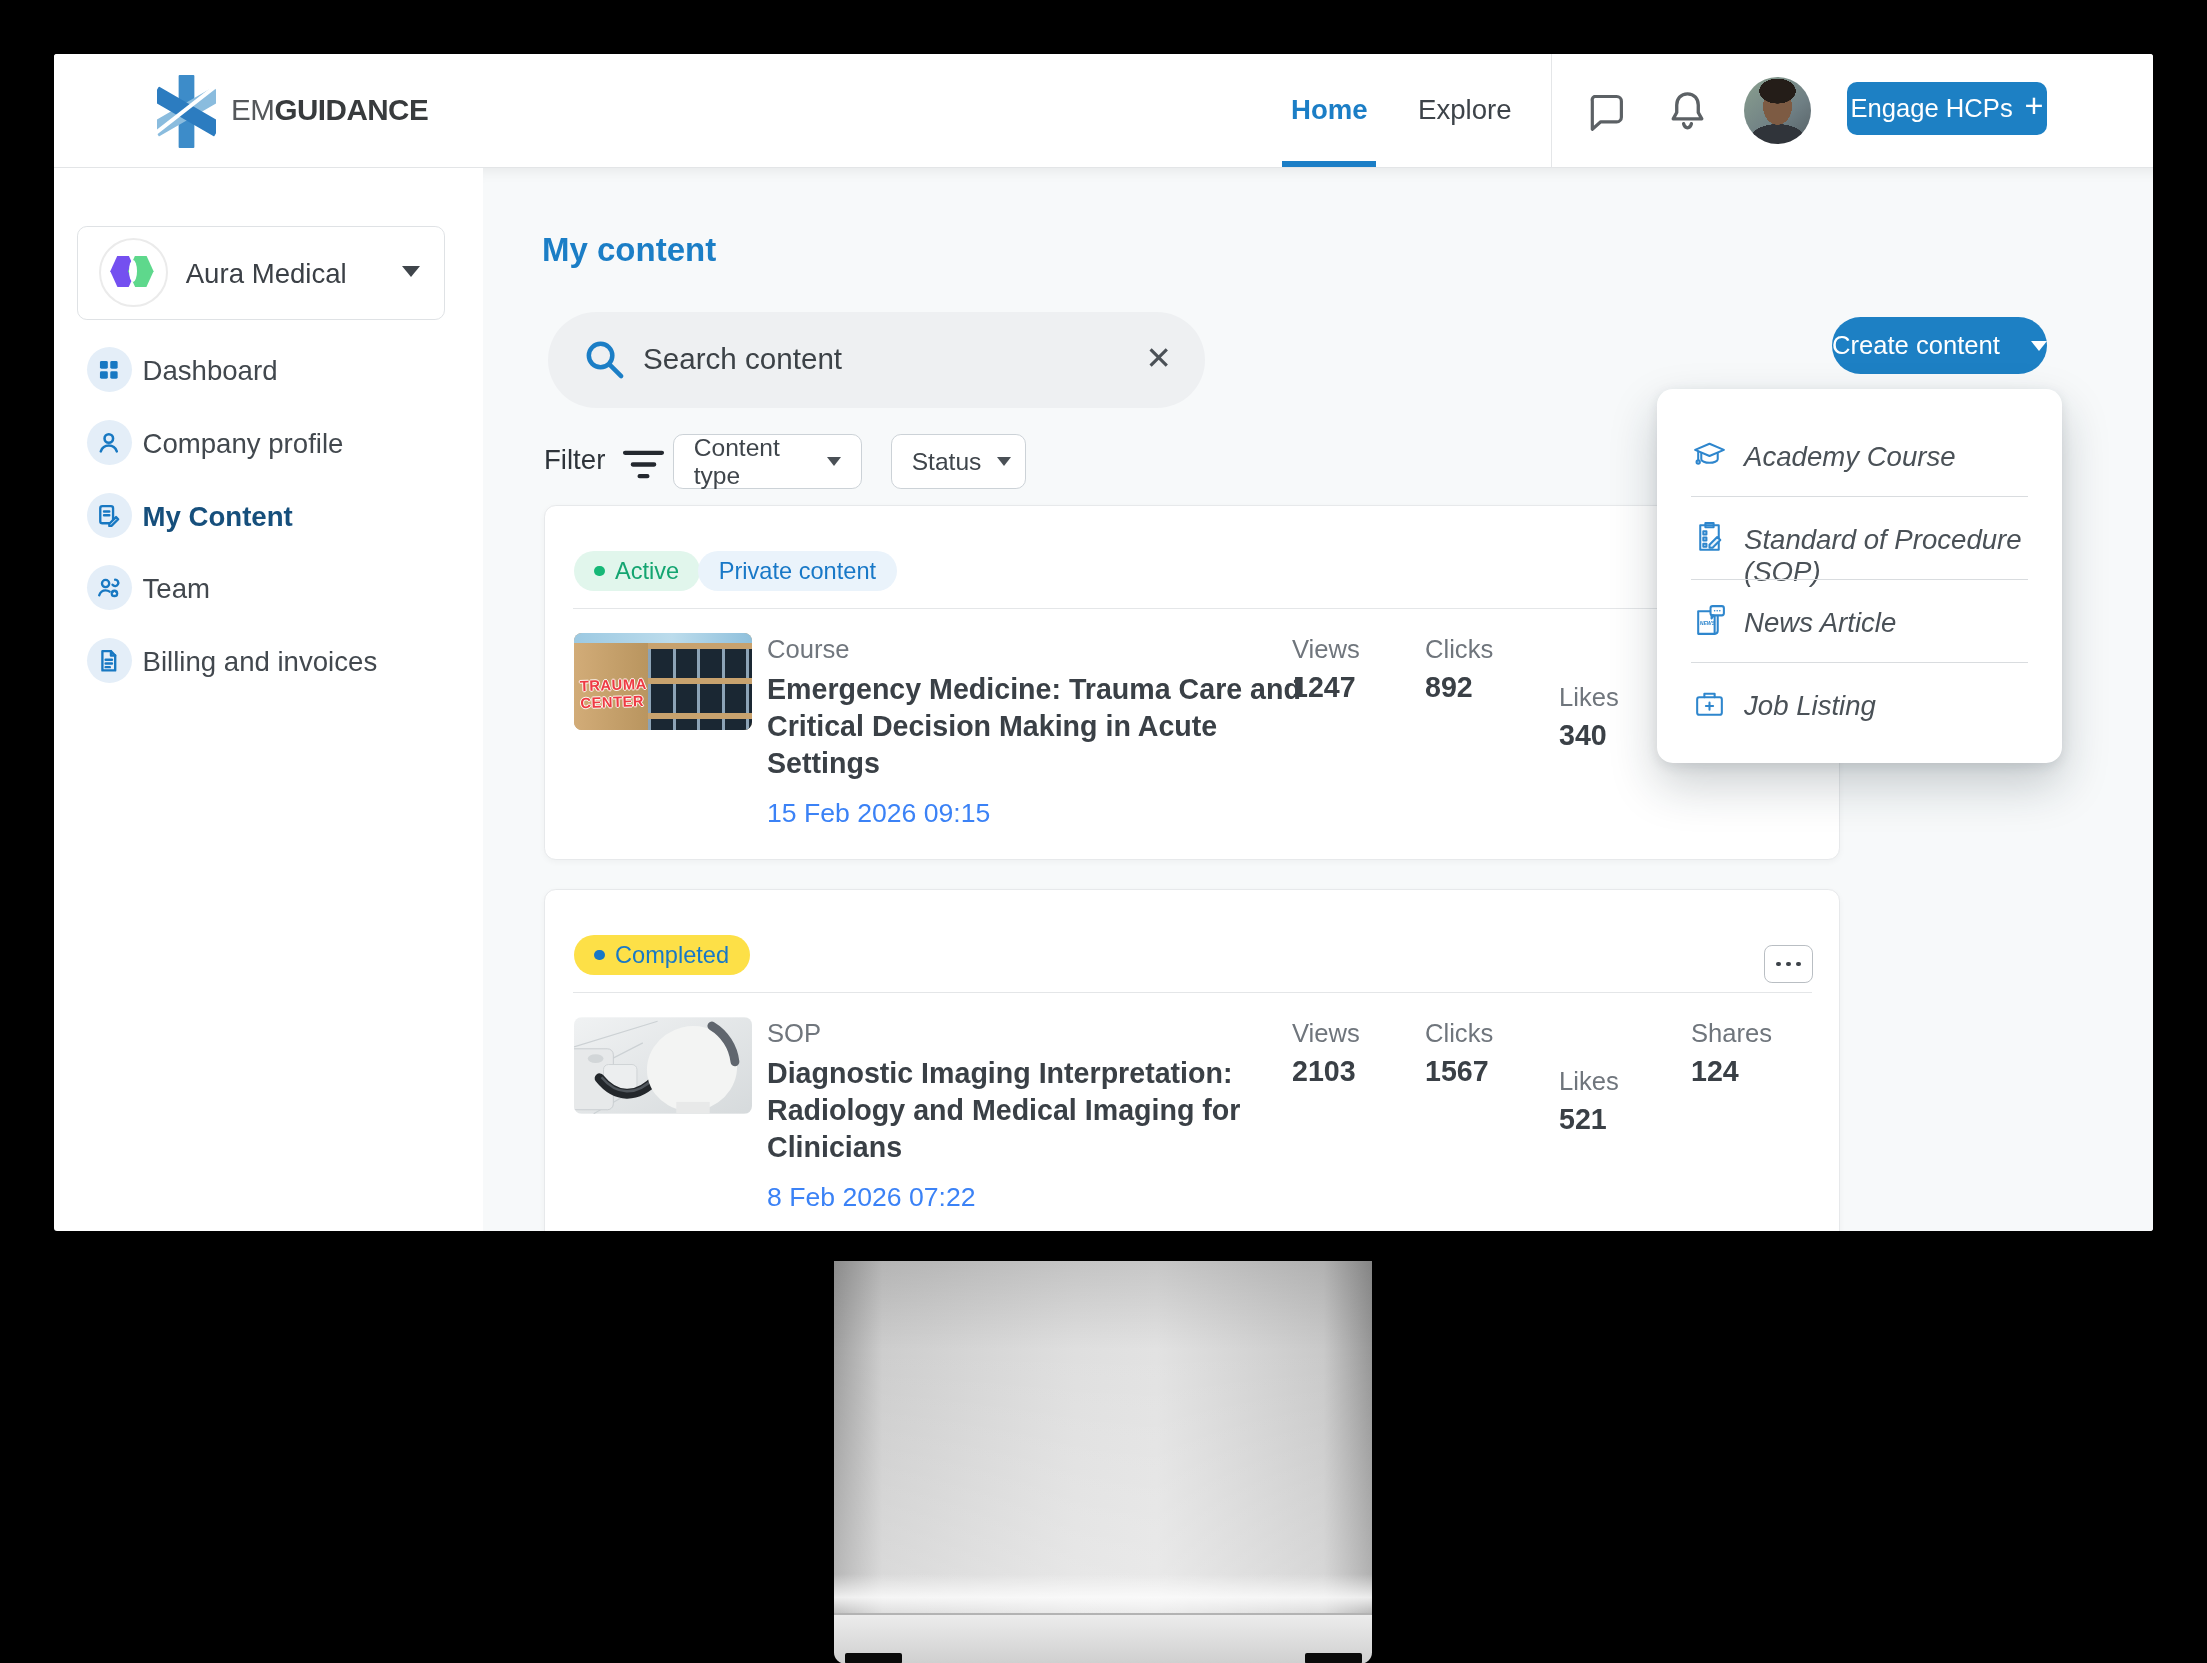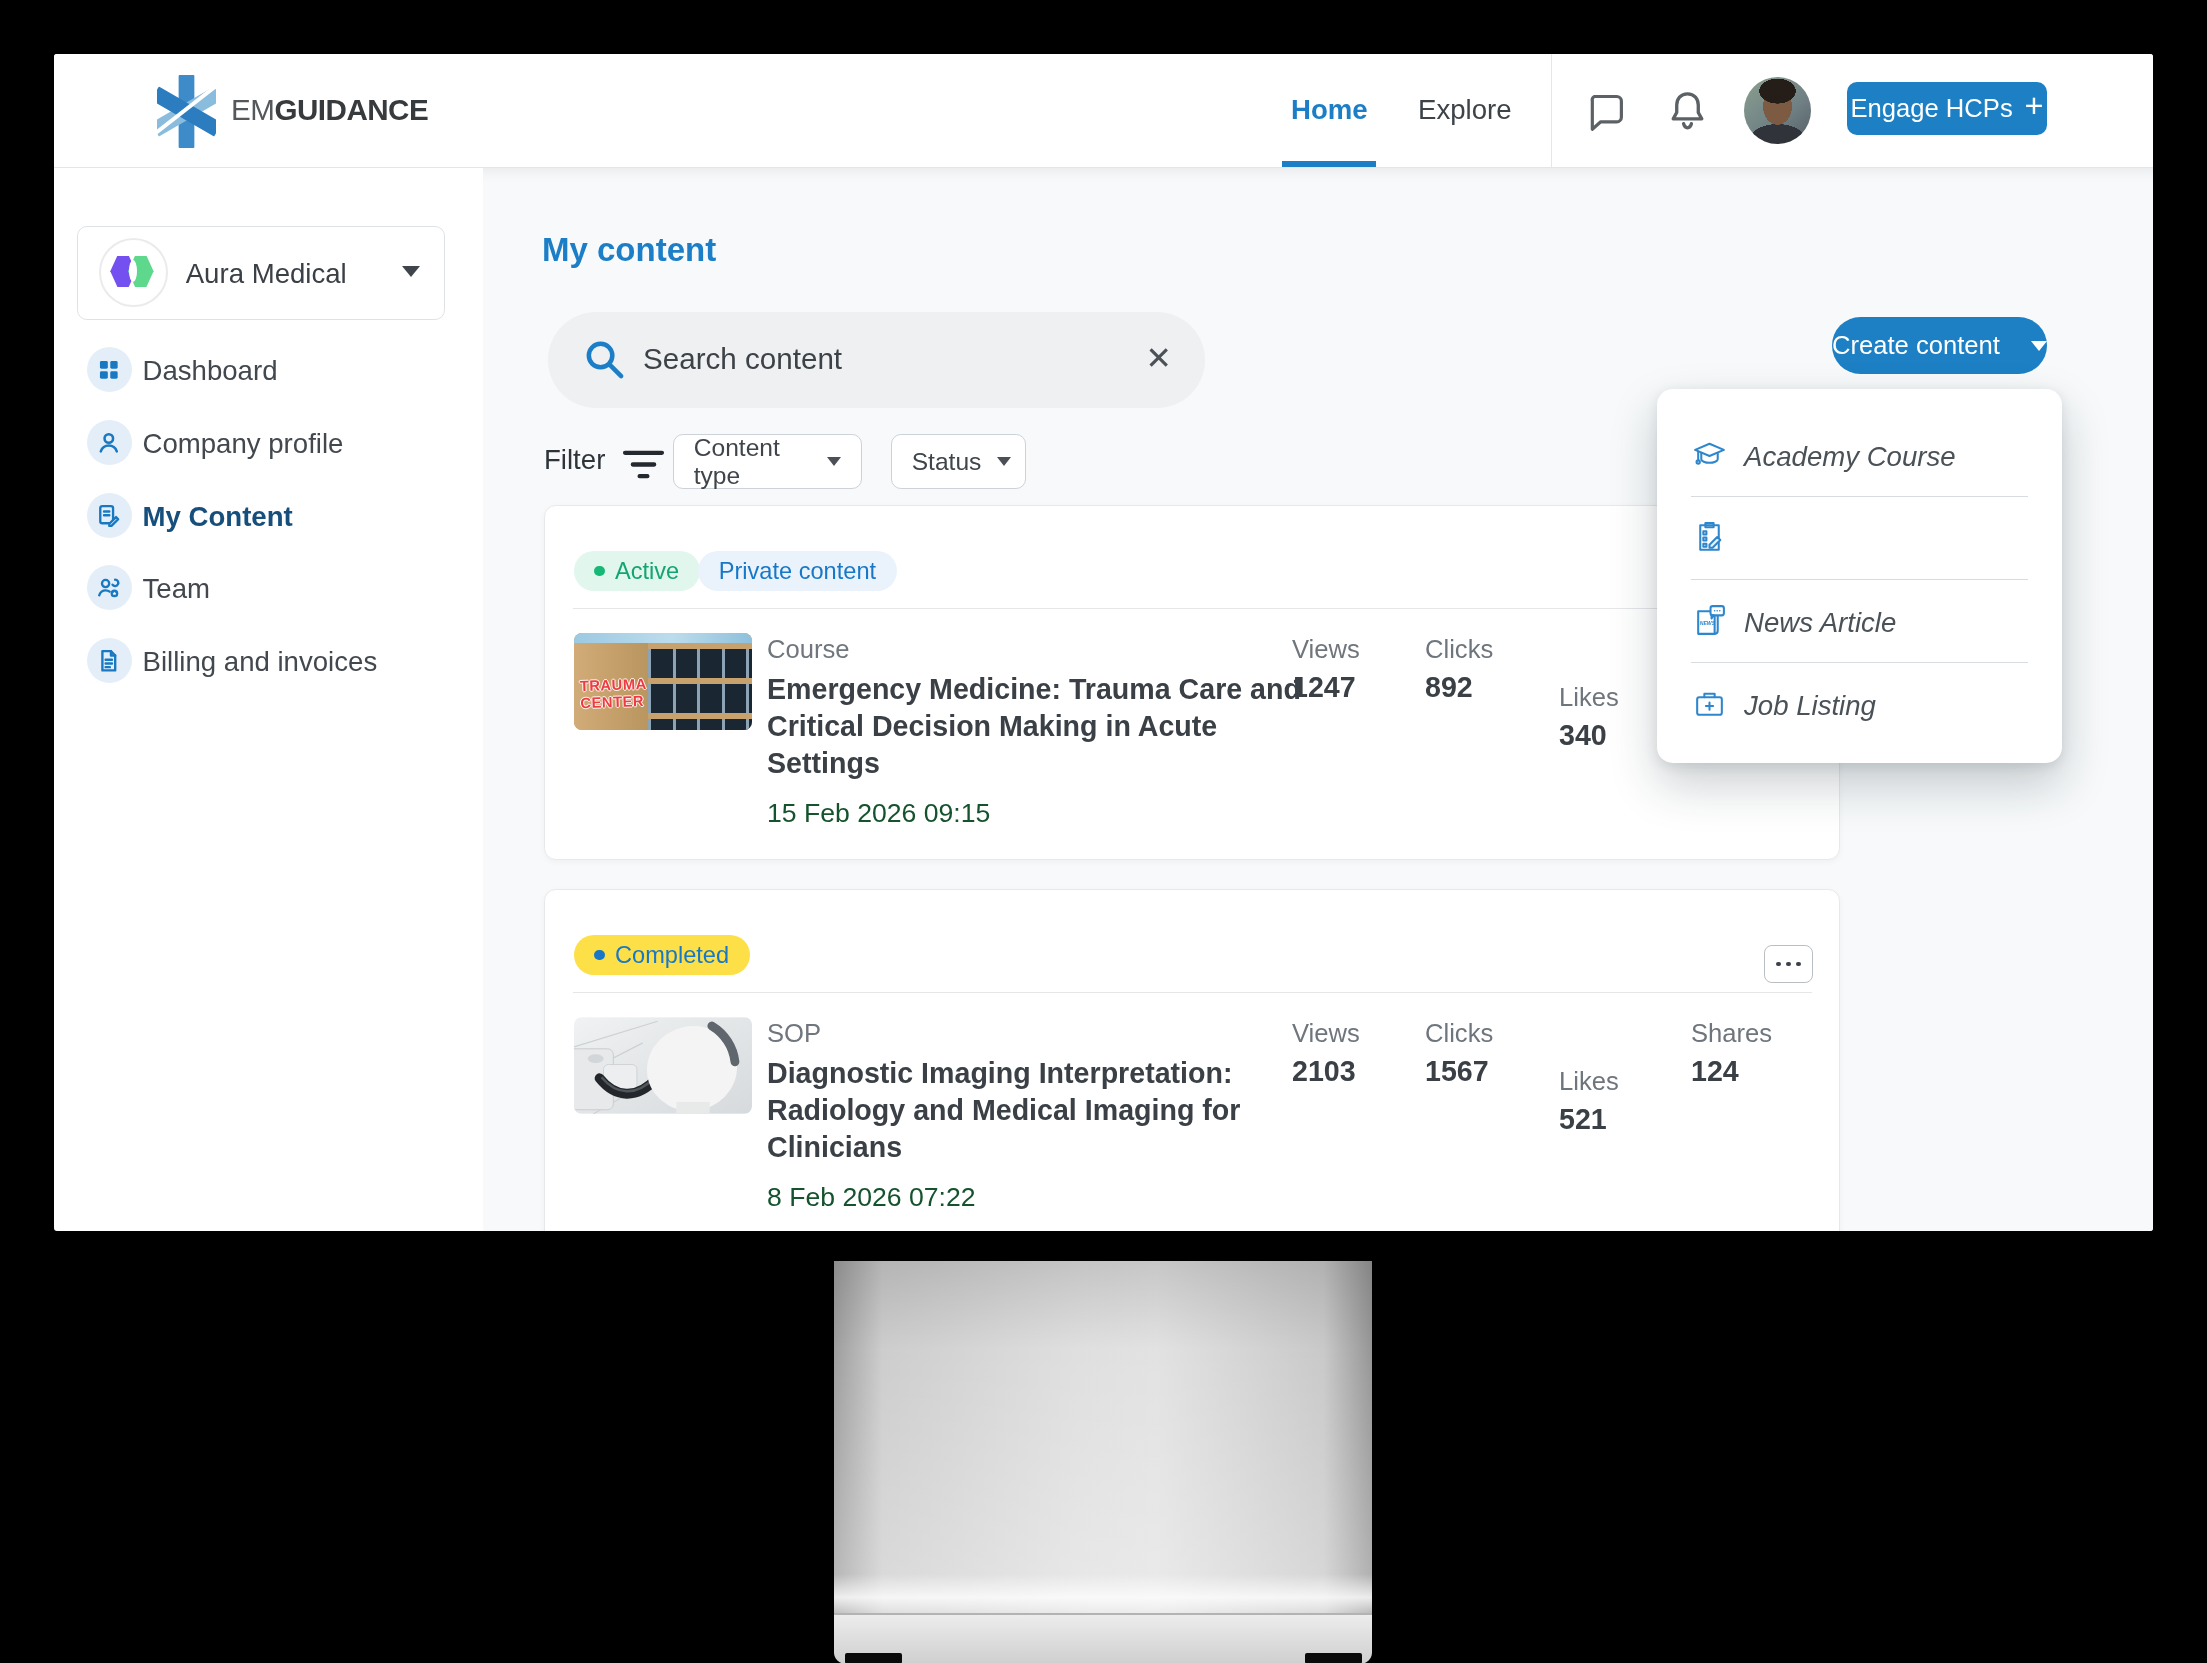--- a/index.html
+++ b/index.html
@@ -101,21 +101,21 @@
     background:linear-gradient(to right,#d2ac78,#b9955f);}
   .tt-win{position:absolute;left:74px;right:0;top:9.9px;bottom:0;background-color:#1a2733;
     background-image:repeating-linear-gradient(to bottom,#c8a26e 0 5.9px,rgba(0,0,0,0) 5.9px 35px),
       repeating-linear-gradient(to right,rgba(160,185,205,.85) 0 3px,rgba(0,0,0,0) 3px 24.6px);}
   .tt-sign{position:absolute;left:6.9px;top:44px;font-size:14.8px;font-weight:800;line-height:16.7px;
     letter-spacing:0.5px;color:#ee3a43;white-space:pre-line;transform:rotate(-2deg);
     text-shadow:-1px 0 #fdf6f0,1px 0 #fdf6f0,0 -1px #fdf6f0,0 1px #fdf6f0;}
   .meta-type{position:absolute;left:222px;top:129px;font-size:25.6px;color:#70767d;}
   .meta-title{position:absolute;left:222px;top:165px;font-size:28.6px;line-height:37px;font-weight:700;
     color:#3a4046;white-space:pre-line;}
-  .meta-date{position:absolute;left:222px;top:292px;font-size:26.6px;color:#14532d;}
+  .meta-date{position:absolute;left:222px;top:292px;font-size:26.6px;color:#3b82f6;}
   .stat{position:absolute;top:129px;width:128px;}
   .stat .sl{font-size:25.6px;color:#6f757c;}
   .stat .sv{position:absolute;left:0;top:36px;font-size:28.6px;font-weight:700;color:#3a4046;}
   .st0{left:747px;} .st1{left:880px;} .st2{left:1014px;margin-top:48px;} .st3{left:1146px;}
   .more-btn{position:absolute;left:1219px;top:55px;width:47px;height:36px;border:1.5px solid #b9bec3;
     border-radius:7.9px;background:#fff;display:flex;align-items:center;justify-content:center;gap:4.9px;cursor:pointer;}
   .more-btn i{width:4.9px;height:4.9px;border-radius:50%;background:#3c4248;}
   
   .stand-col{position:absolute;left:834px;top:1261px;width:538px;height:355px;
     background:linear-gradient(to right,#9e9e9e,#cdcdcd 9%,#dfdfdf 45%,#e2e2e2 60%,#c9c9c9 91%,#969696);}
@@ -388,20 +388,21 @@
         <div class="dd-ic">
           <svg width="37" height="37" viewBox="0 0 36 36" fill="none" stroke="#2e86cd" stroke-width="2" stroke-linejoin="round" stroke-linecap="round">
             <path d="M9 6h18v24H9z"></path>
               <path d="M14 4h8v4h-8z"></path>
             <rect x="12" y="12" width="3" height="3"></rect>
               <rect x="12" y="18" width="3" height="3"></rect>
               <rect x="12" y="24" width="3" height="3"></rect>
             <path d="M18 25l7.5-7.5 3 3L21 28h-3z" fill="#eaf3fb"></path>
           </svg>
         </div>
+        <div class="dd-label">Standard of Procedure (SOP)</div>
       </div>
       <div class="dd-div" style="top:190px"></div>
 
       <div class="dd-row" style="top:193px">
         <div class="dd-ic">
           <svg width="37" height="37" viewBox="0 0 36 36" fill="none" stroke="#2e86cd" stroke-width="2" stroke-linejoin="round" stroke-linecap="round">
             <path d="M7 9h16v22H7z"></path>
               <path d="M23 31c2 0 3-1.3 3-3V12"></path>
             <rect x="19" y="4" width="13" height="9" rx="2" fill="#fff"></rect>
             <circle cx="23" cy="8.5" r=".8" fill="#2e86cd" stroke="none"></circle>

